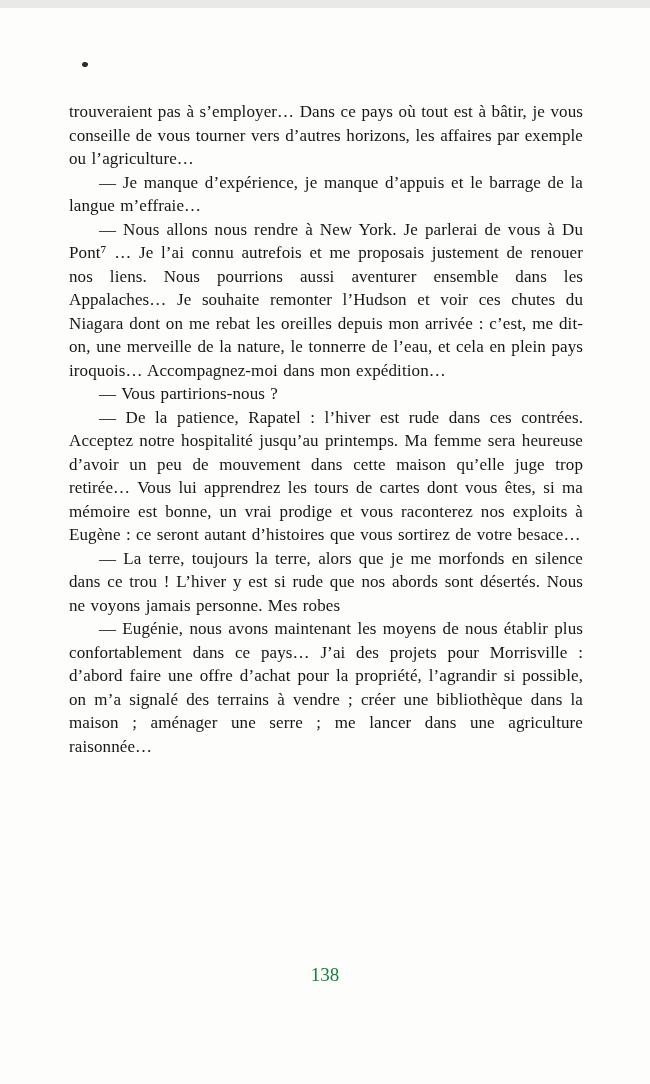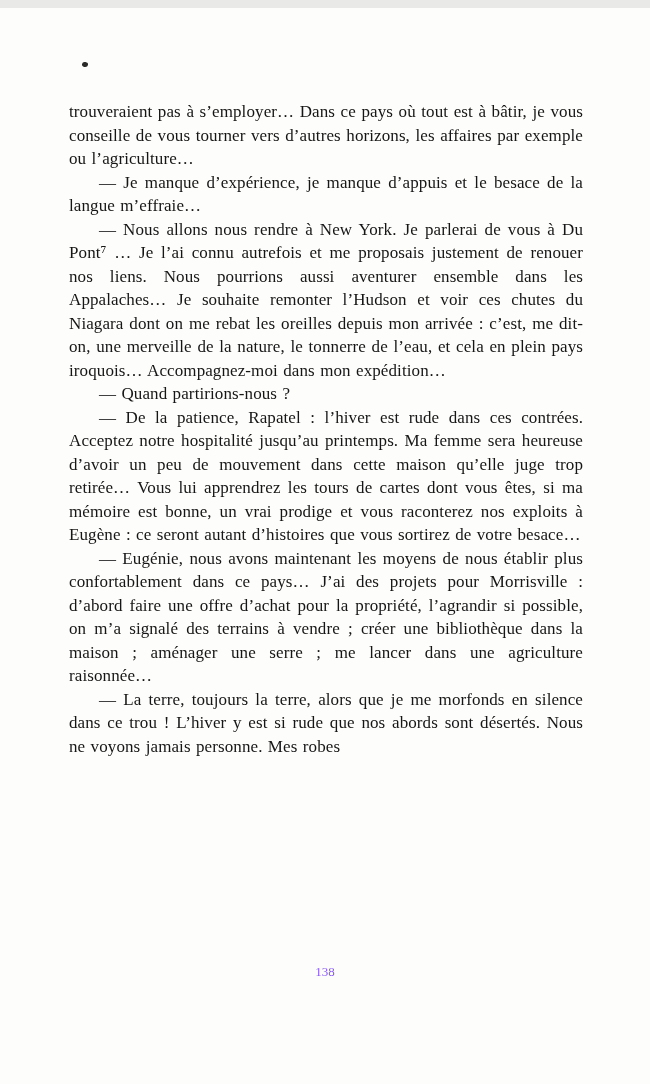--- a/index.html
+++ b/index.html
@@ -37,22 +37,22 @@
   }
   .text-block p.indent-small {
     text-indent: 20px;
   }
   .page-number {
     position: absolute;
     top: 956px;
     left: 0;
     width: 650px;
     text-align: center;
-    font-size: 13px;
-    color: #8b5cf6;
+    font-size: 19px;
+    color: #15803d;
   }
   .ink-speck {
     position: absolute;
     left: 82px;
     top: 54px;
     width: 6px;
     height: 5px;
     background: #2a2a28;
     border-radius: 50% 40% 55% 45%;
     transform: rotate(12deg);
@@ -60,23 +60,23 @@
 </style>
 </head>
 <body>
 
 <div class="page">
 
   <span class="ink-speck"></span>
 
   <div class="text-block">
     <p>trouveraient pas à s’employer… Dans ce pays où tout est à bâtir, je vous conseille de vous tourner vers d’autres horizons, les affaires par exemple ou l’agriculture…</p>
-    <p class="indent">— Je manque d’expérience, je manque d’appuis et le besace de la langue m’effraie…</p>
+    <p class="indent">— Je manque d’expérience, je manque d’appuis et le barrage de la langue m’effraie…</p>
     <p class="indent">— Nous allons nous rendre à New York. Je parlerai de vous à Du Pont⁷ … Je l’ai connu autrefois et me proposais justement de renouer nos liens. Nous pourrions aussi aventurer ensemble dans les Appalaches… Je souhaite remonter l’Hudson et voir ces chutes du Niagara dont on me rebat les oreilles depuis mon arrivée : c’est, me dit-on, une merveille de la nature, le tonnerre de l’eau, et cela en plein pays iroquois… Accompagnez-moi dans mon expédition…</p>
-    <p class="indent">— Quand partirions-nous ?</p>
+    <p class="indent">— Vous partirions-nous ?</p>
     <p class="indent">— De la patience, Rapatel : l’hiver est rude dans ces contrées. Acceptez notre hospitalité jusqu’au printemps. Ma femme sera heureuse d’avoir un peu de mouvement dans cette maison qu’elle juge trop retirée… Vous lui apprendrez les tours de cartes dont vous êtes, si ma mémoire est bonne, un vrai prodige et vous raconterez nos exploits à Eugène : ce seront autant d’histoires que vous sortirez de votre besace…</p>
+    <p class="indent">— La terre, toujours la terre, alors que je me morfonds en silence dans ce trou ! L’hiver y est si rude que nos abords sont désertés. Nous ne voyons jamais personne. Mes robes</p>
     <p class="indent">— Eugénie, nous avons maintenant les moyens de nous établir plus confortablement dans ce pays… J’ai des projets pour Morrisville : d’abord faire une offre d’achat pour la propriété, l’agrandir si possible, on m’a signalé des terrains à vendre ; créer une bibliothèque dans la maison ; aménager une serre ; me lancer dans une agriculture raisonnée…</p>
-    <p class="indent">— La terre, toujours la terre, alors que je me morfonds en silence dans ce trou ! L’hiver y est si rude que nos abords sont désertés. Nous ne voyons jamais personne. Mes robes</p>
   </div>
 
   <div class="page-number">138</div>
 
 </div>
 
 </body></html>

